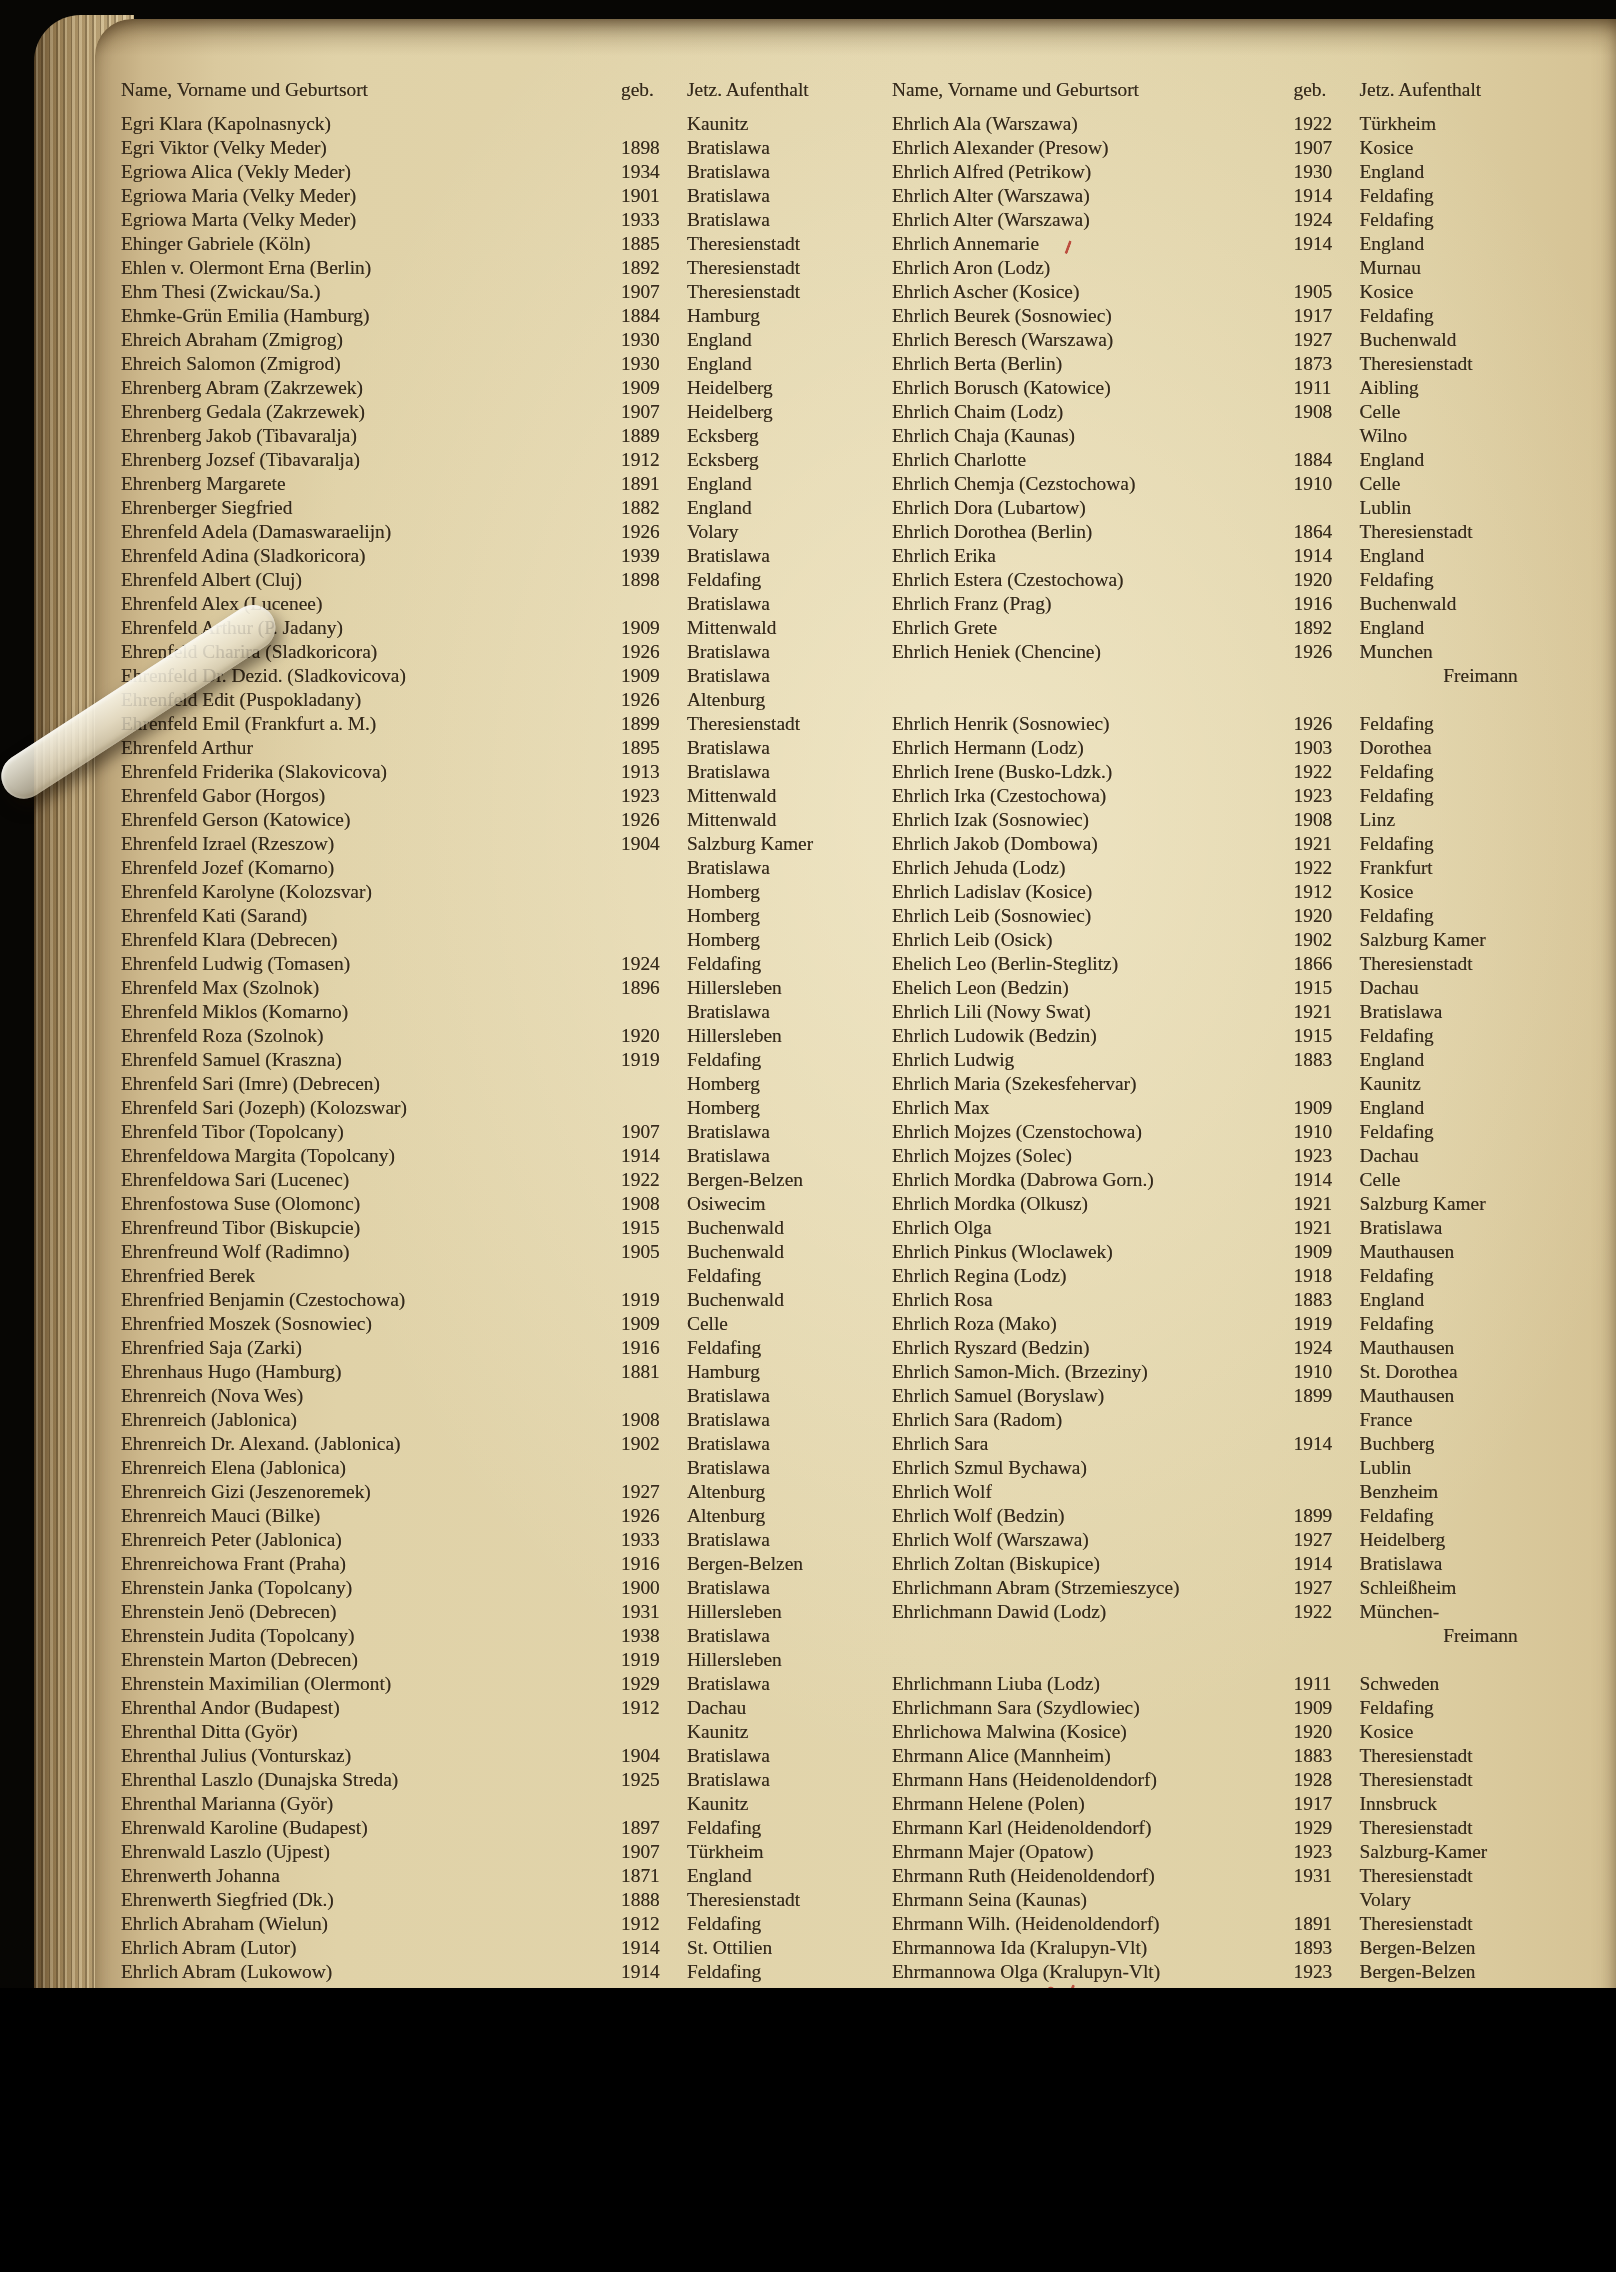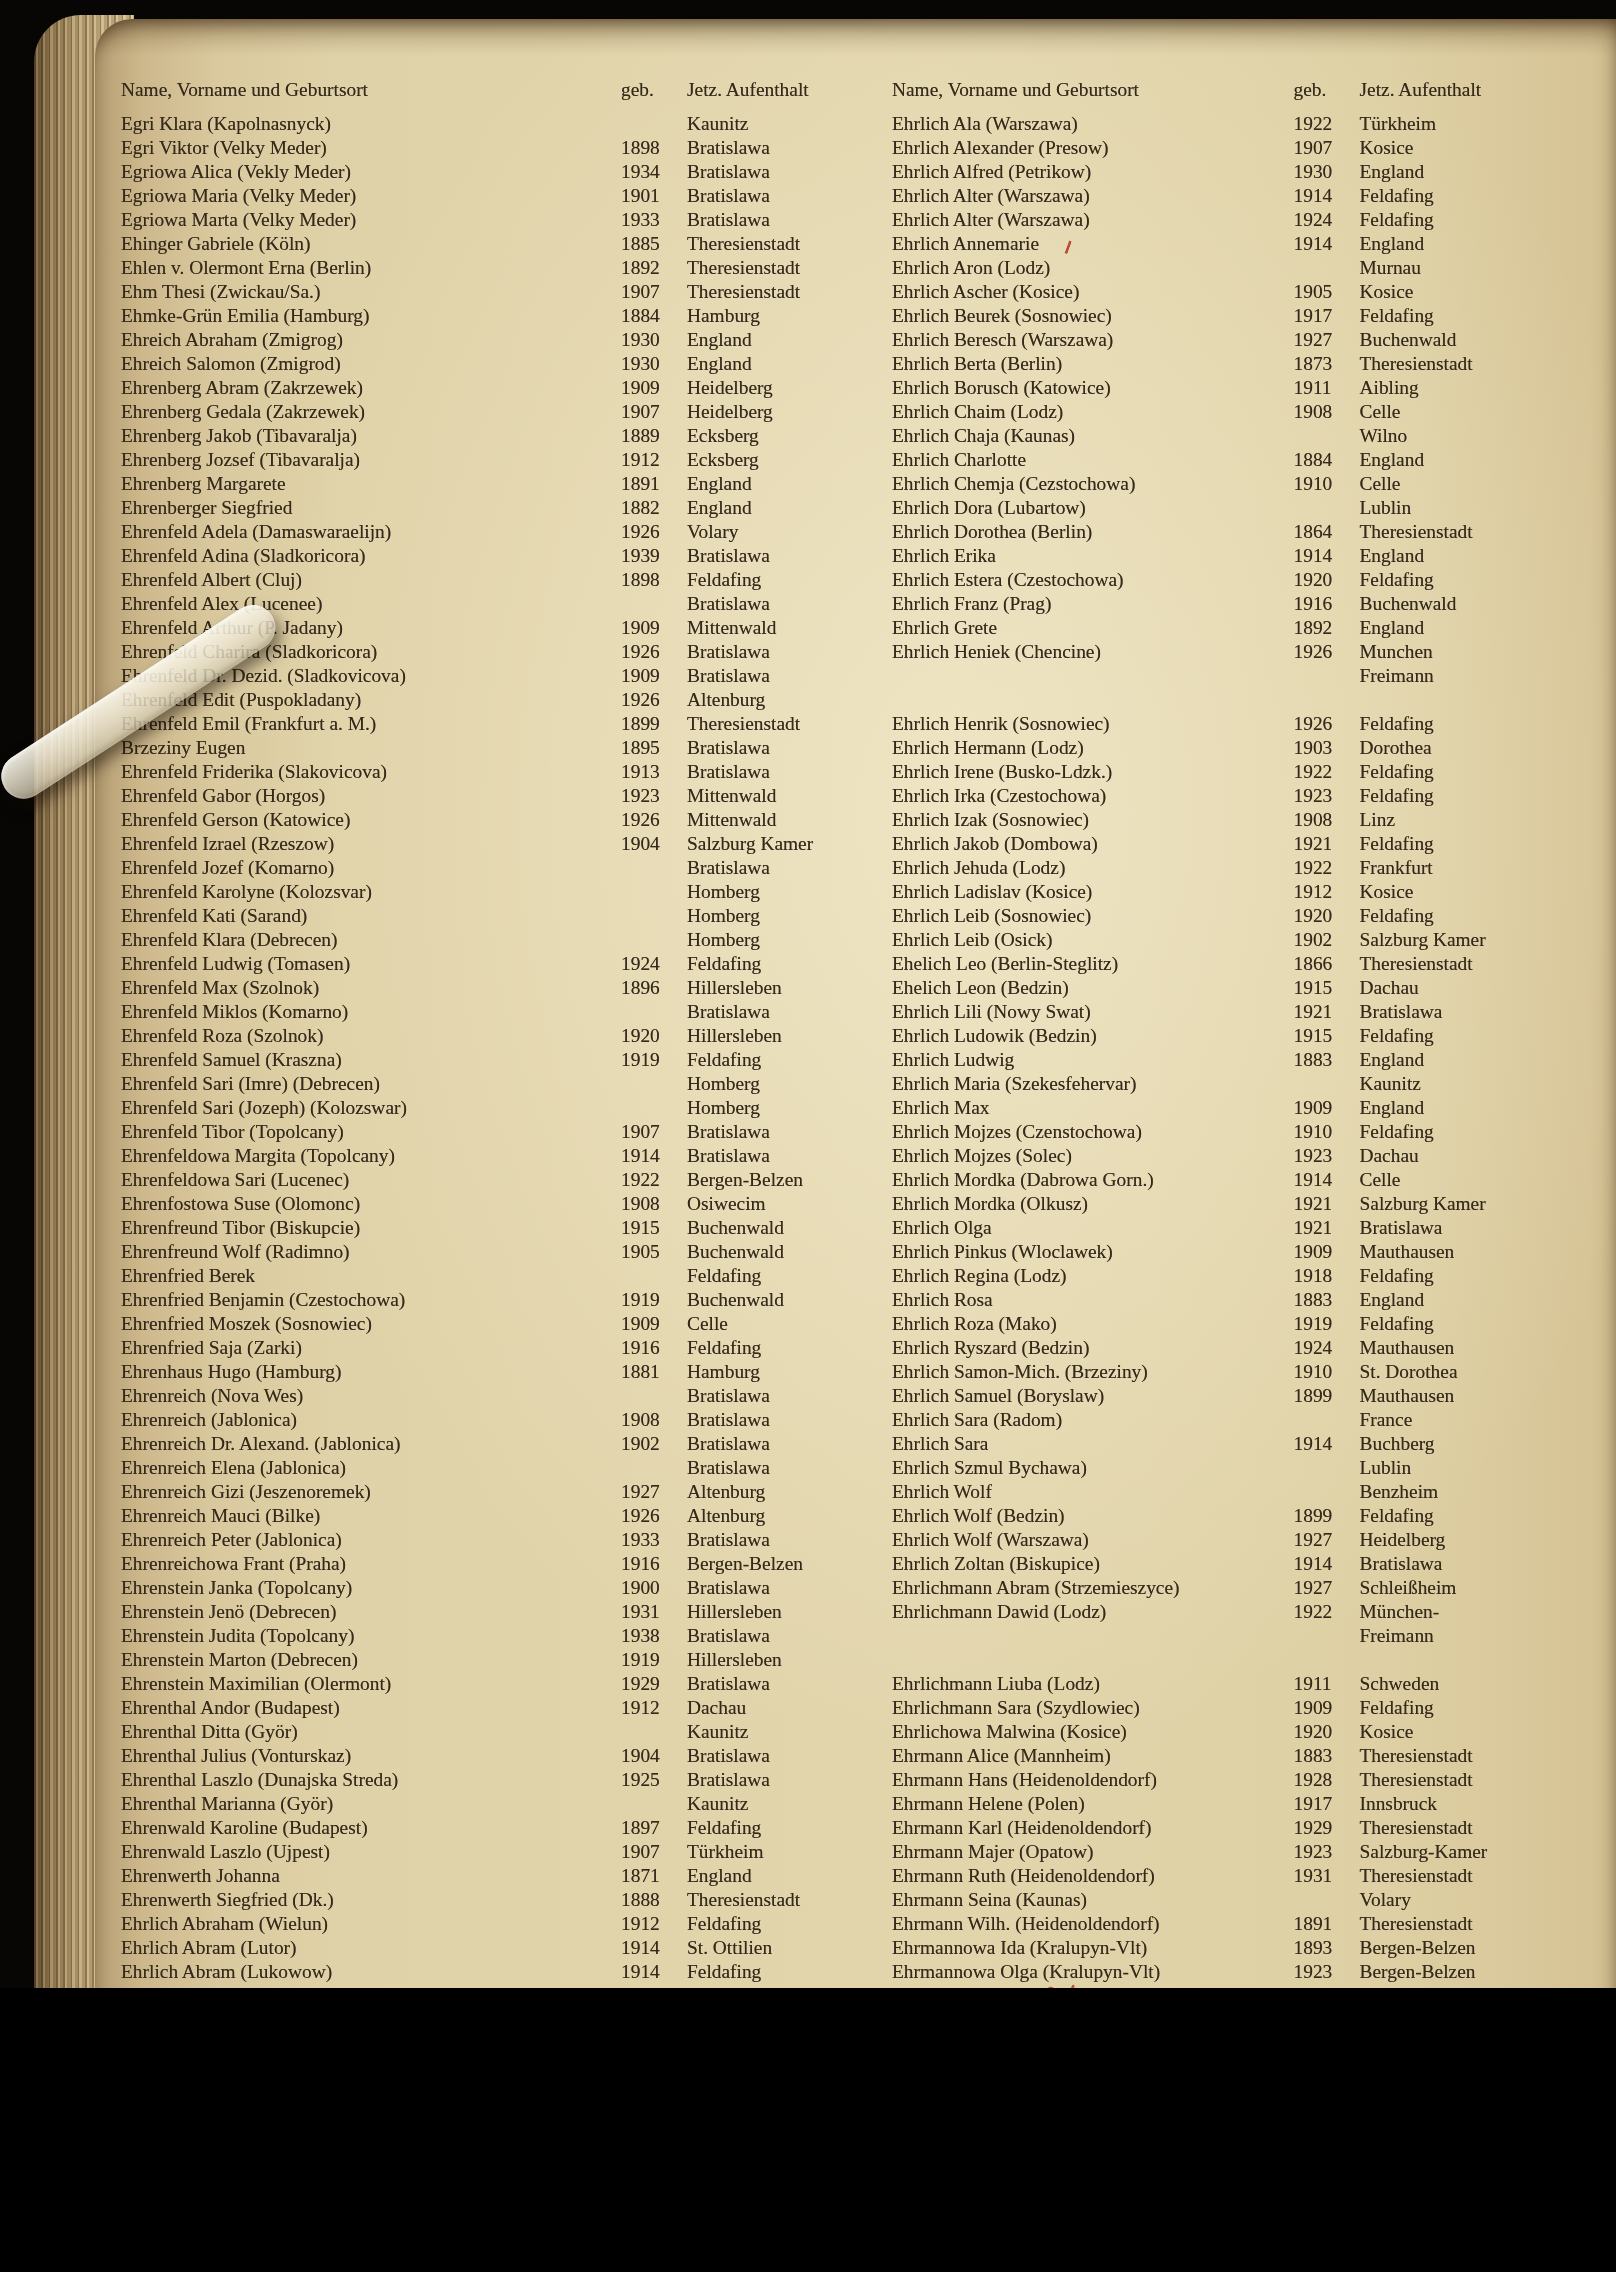--- a/index.html
+++ b/index.html
@@ -43,21 +43,21 @@
   .col{display:block;}
   .col-left{width:732px;}
   .col-right{flex:1;margin-left:39px;}
   .colhead,.row{display:flex;height:24px;line-height:24px;white-space:nowrap;}
   .colhead{margin-bottom:9.7px;}
   .c-name{flex:1;overflow:visible;}
   .c-geb{width:66px;}
   .col-left .c-ort{width:166px;}
   .col-right .c-ort{width:242px;}
   .row.spacer{height:24px;}
-  .row.cont .c-ort{padding-left:29px;}
+  .row.cont .c-ort{padding-left:29px;text-align:center;}
   
   .bookmark{
     position:absolute;left:4.8px;top:766px;width:318px;height:45px;z-index:5;
     border-radius:24px;transform:rotate(-33deg);transform-origin:0% 50%;
     background:linear-gradient(180deg,rgba(250,247,234,.92) 0%,rgba(234,227,206,.82) 55%,rgba(204,194,168,.78) 100%);
     box-shadow:0 9.7px 14.5px rgba(18,10,2,.5), inset 0 1.6px 4px rgba(255,255,255,.85), inset 0 -2.4px 4.8px rgba(120,104,72,.4);
   }
   
   .red-tick{
     position:absolute;left:1060px;top:239px;width:6.5px;height:13.7px;z-index:4;
@@ -211,21 +211,21 @@
             <span class="c-name">Ehrenfeld Edit (Puspokladany)</span>
             <span class="c-geb">1926</span>
             <span class="c-ort">Altenburg</span>
           </div>
           <div class="row">
             <span class="c-name">Ehrenfeld Emil (Frankfurt a. M.)</span>
             <span class="c-geb">1899</span>
             <span class="c-ort">Theresienstadt</span>
           </div>
           <div class="row">
-            <span class="c-name">Brzeziny Eugen</span>
+            <span class="c-name">Ehrenfeld Arthur</span>
             <span class="c-geb">1895</span>
             <span class="c-ort">Bratislawa</span>
           </div>
           <div class="row">
             <span class="c-name">Ehrenfeld Friderika (Slakovicova)</span>
             <span class="c-geb">1913</span>
             <span class="c-ort">Bratislawa</span>
           </div>
           <div class="row">
             <span class="c-name">Ehrenfeld Gabor (Horgos)</span>

